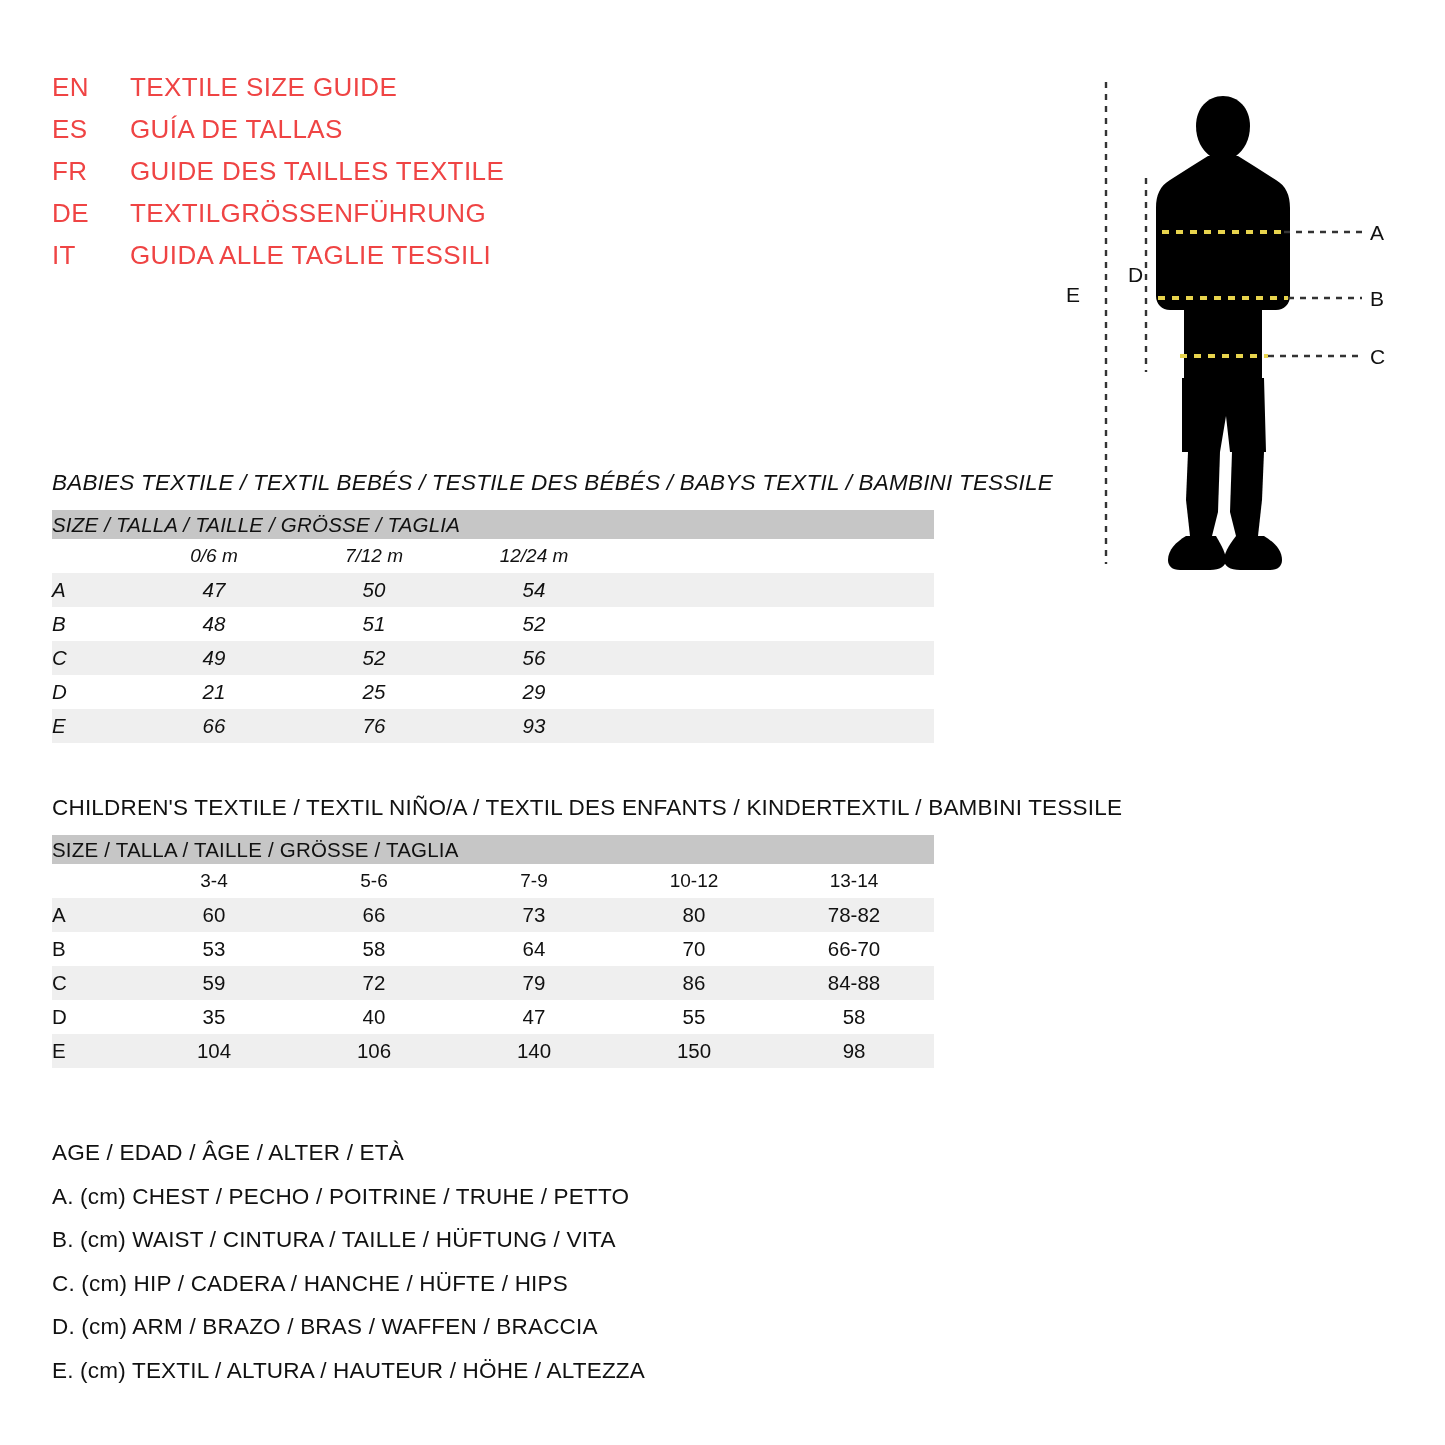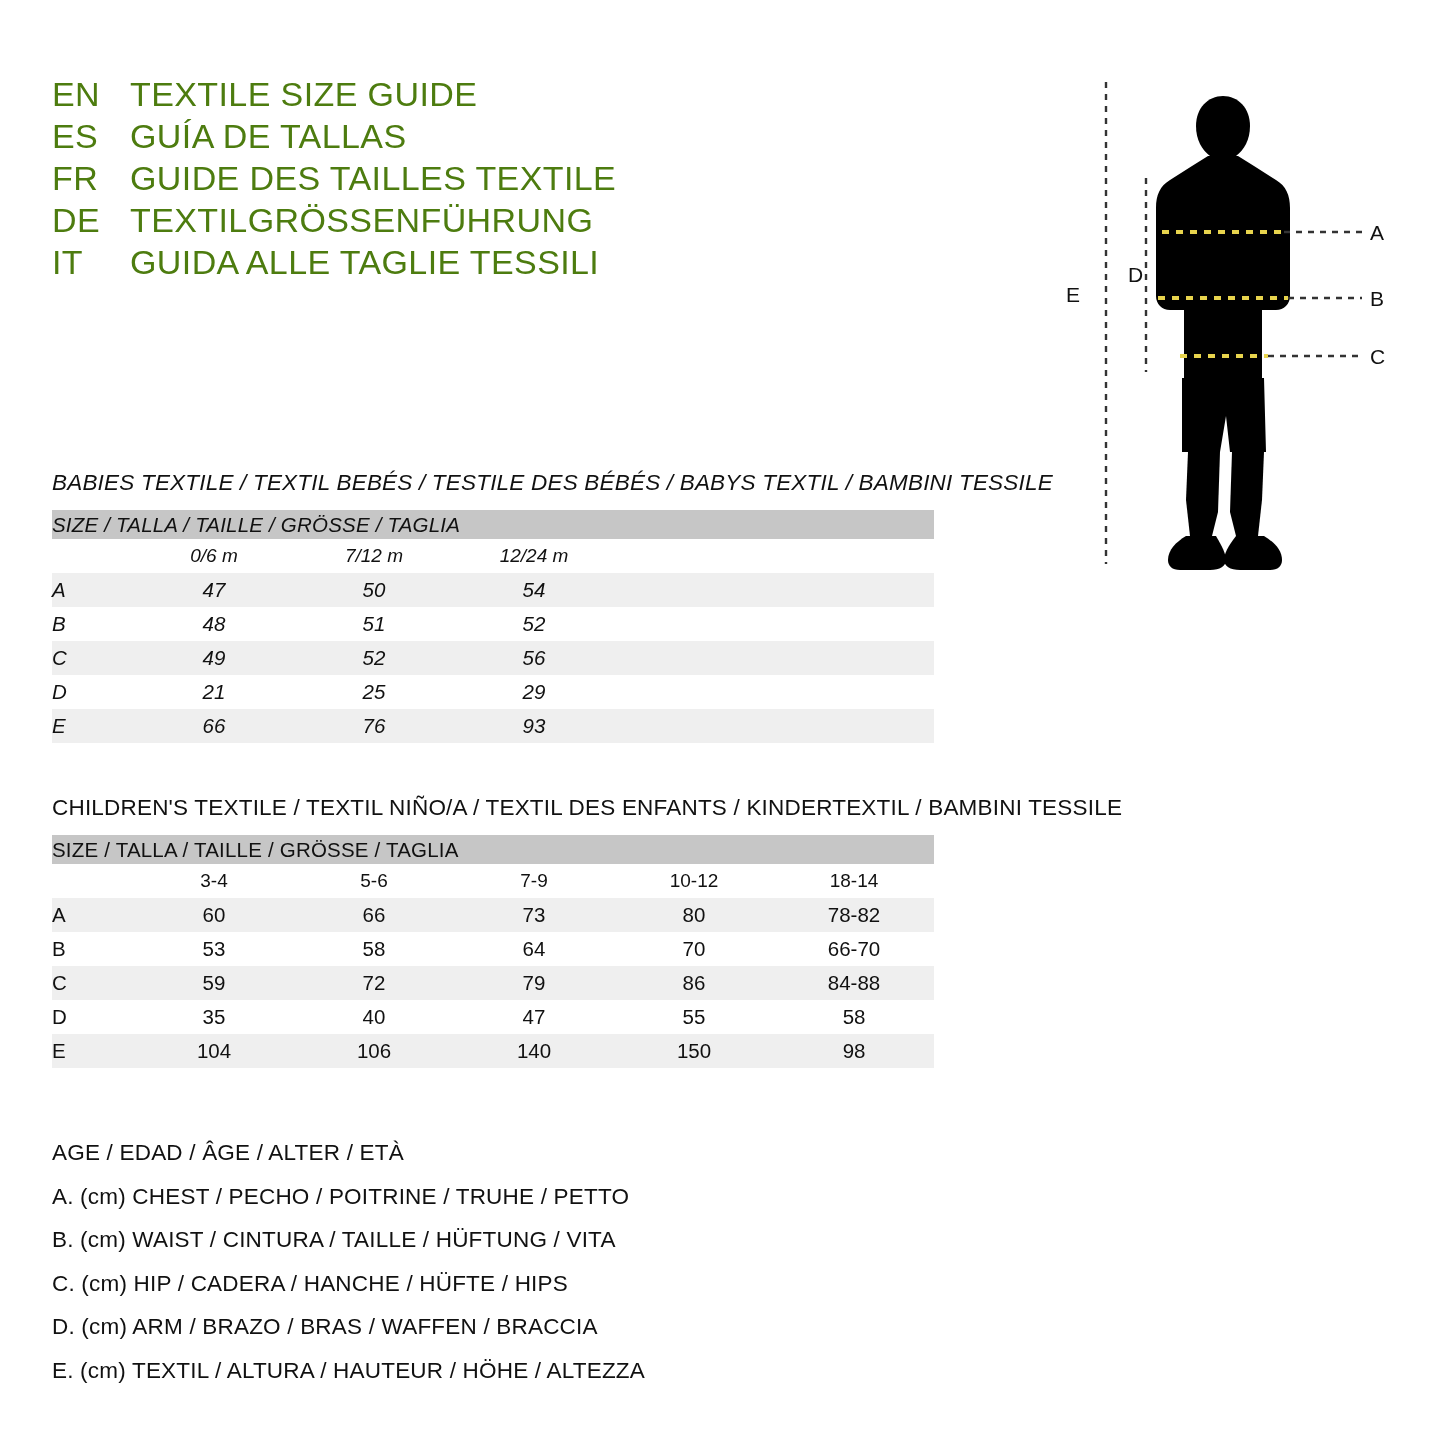--- a/index.html
+++ b/index.html
@@ -18,25 +18,25 @@
 
   
   #title-block {
     position: absolute;
     left: 52px;
     top: 72px;
     width: 660px;
   }
   .title-row {
     display: flex;
-    align-items: flex-end;
+    align-items: flex-start;
     height: 42px;
-    font-size: 34px;
+    font-size: 26px;
     letter-spacing: 0.4px;
-    color: #4d7c0f;
+    color: #ef4444;
   }
   .title-lang {
     width: 78px;
     flex: 0 0 78px;
   }
   .title-text {
     flex: 1 1 auto;
   }
 
   
@@ -284,21 +284,21 @@
     <tbody>
         <tr>
       <th class="hdr-cell" colspan="6">SIZE / TALLA / TAILLE / GRÖSSE / TAGLIA</th>
     </tr>
     <tr class="colhdr">
       <td class="lbl"></td>
       <td class="val">3-4</td>
       <td class="val">5-6</td>
       <td class="val">7-9</td>
       <td class="val">10-12</td>
-      <td class="val">18-14</td>
+      <td class="val">13-14</td>
     </tr>
     <tr class="size-row row-shade">
       <td class="lbl">A</td>
       <td class="val">60</td>
       <td class="val">66</td>
       <td class="val">73</td>
       <td class="val">80</td>
       <td class="val">78-82</td>
     </tr>
     <tr class="size-row row-plain">

